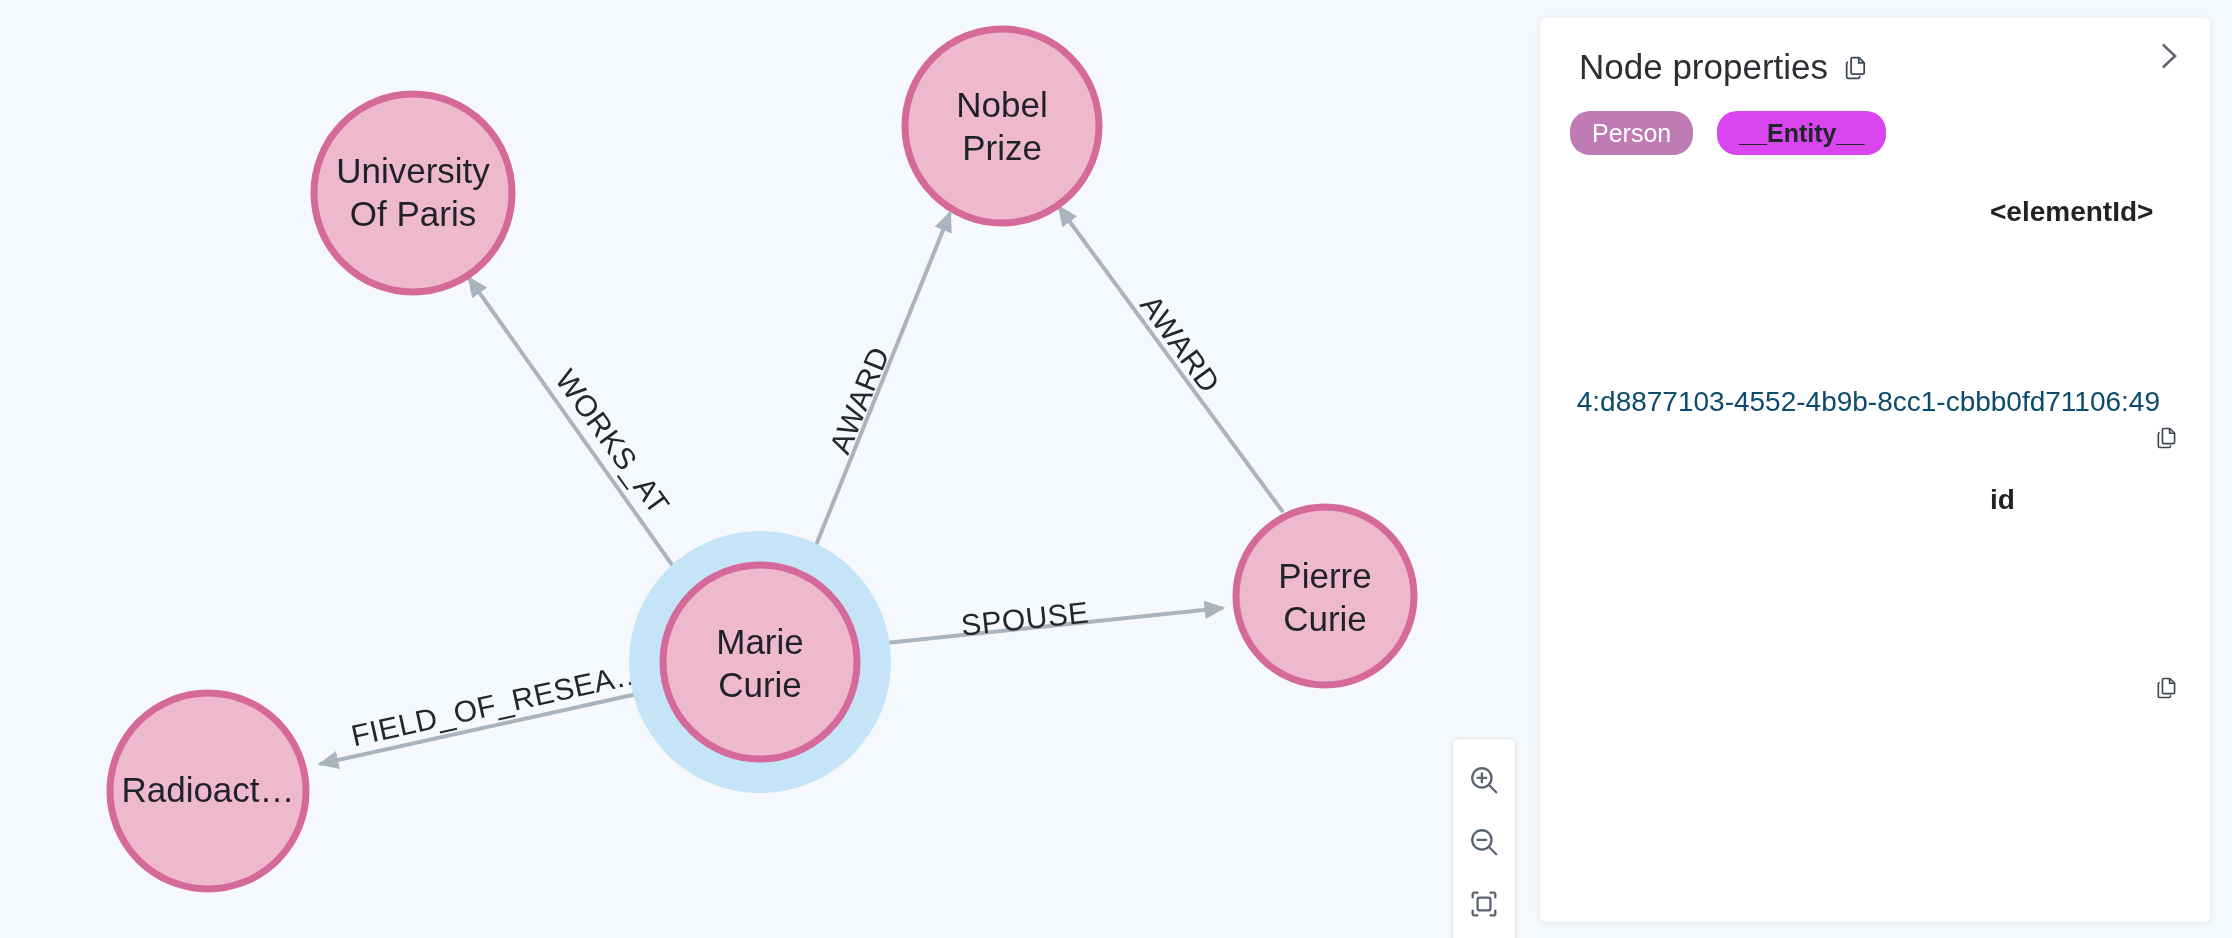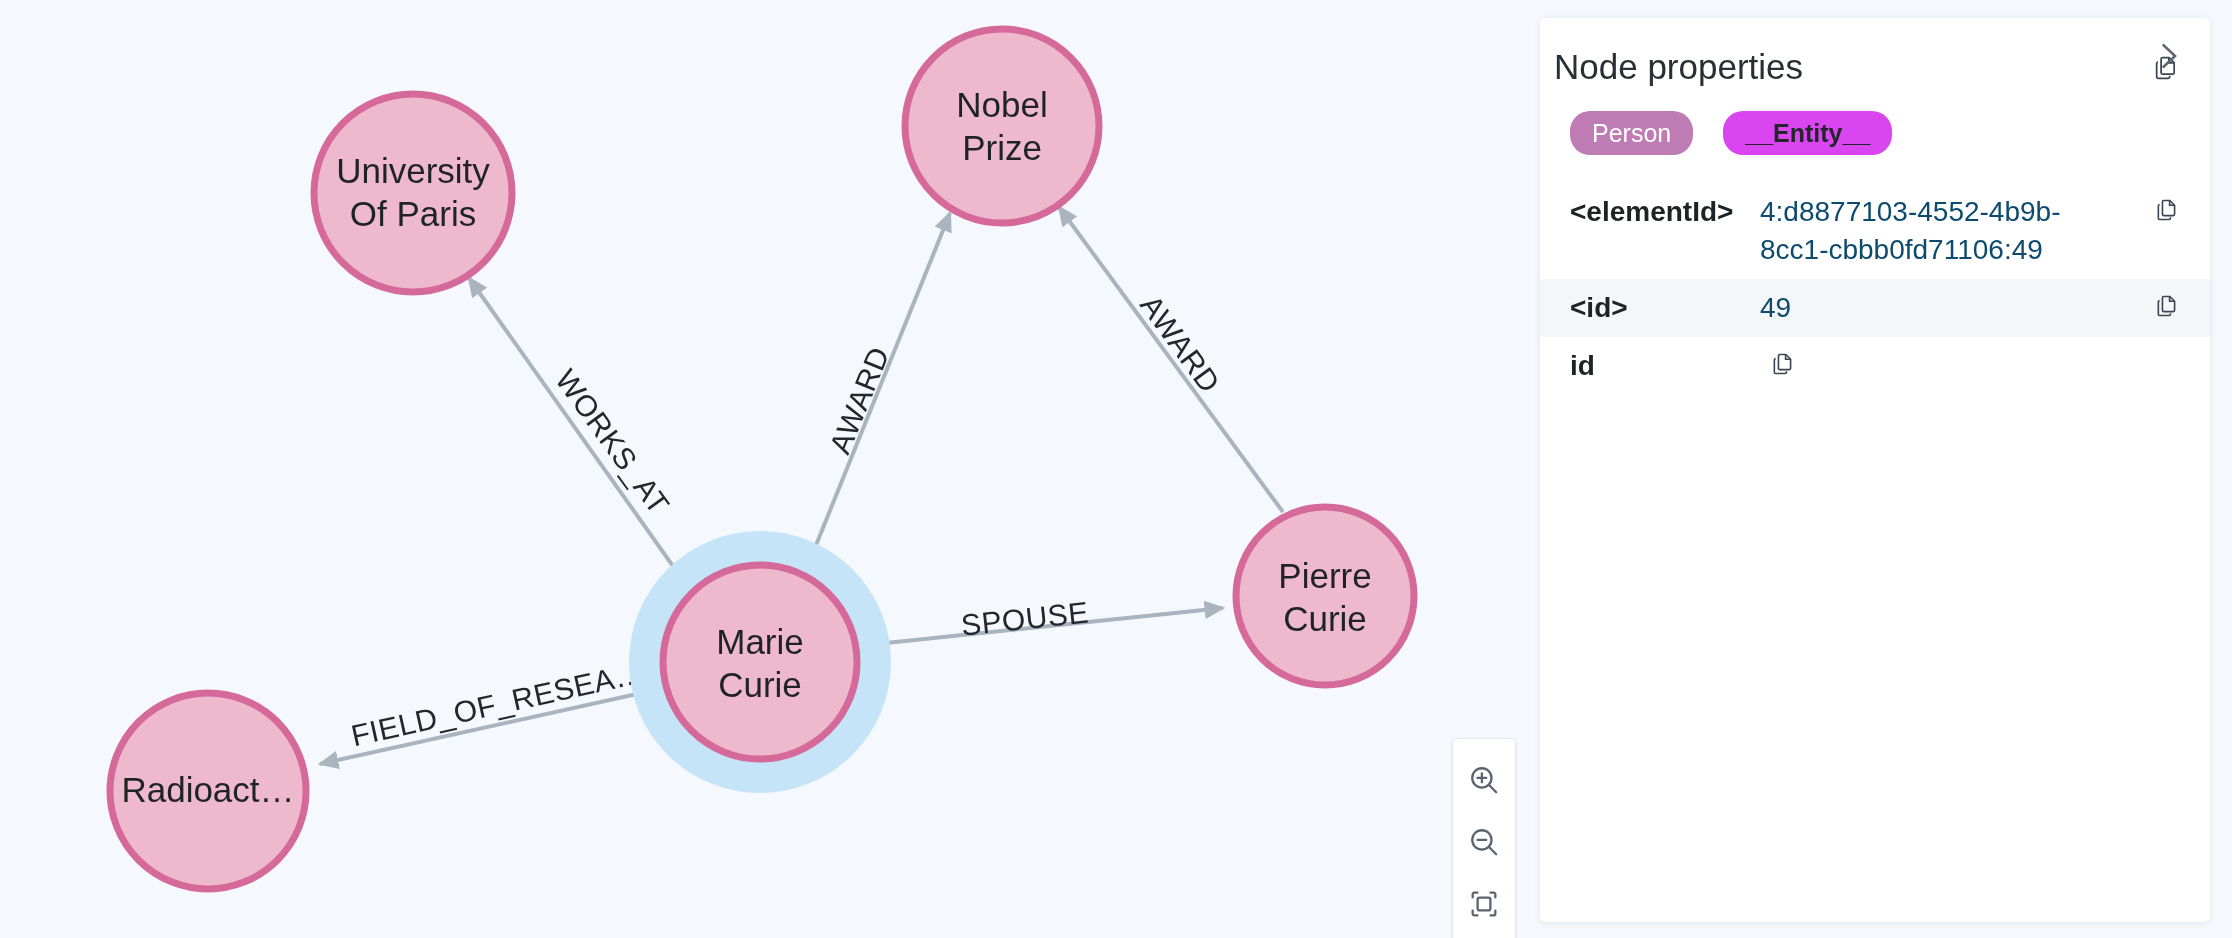--- a/index.html
+++ b/index.html
@@ -108,24 +108,23 @@
     height: 904px;
     background: #ffffff;
     border-radius: 6px;
     box-shadow: 0 1px 6px rgba(25, 50, 80, 0.10);
     box-sizing: border-box;
     overflow: hidden;
   }
 
   #panel-header {
     position: relative;
-    padding: 30px 30px 0 14px;
+    padding: 30px 30px 0 39px;
     display: flex;
     align-items: flex-start;
-    justify-content: space-between;
   }
   #panel-title {
     font-size: 35px;
     color: #2b2f33;
     font-weight: 400;
     line-height: 1.1;
     white-space: nowrap;
   }
   #panel-title-copy {
     margin-left: 14px;
@@ -141,21 +140,21 @@
     height: 56px;
     display: flex;
     align-items: center;
     justify-content: center;
     cursor: pointer;
   }
 
   #panel-labels {
     padding: 24px 30px 0 30px;
     display: flex;
-    gap: 30px;
+    gap: 24px;
     align-items: center;
     flex-wrap: wrap;
   }
   .label-chip {
     border-radius: 20px;
     padding: 8px 22px;
     font-size: 25px;
     line-height: 1.15;
     white-space: nowrap;
     cursor: pointer;
@@ -169,24 +168,25 @@
     color: #22262a;
     font-weight: bold;
   }
 
   #prop-table {
     margin-top: 28px;
     width: 100%;
   }
   .prop-row {
     display: flex;
-    align-items: flex-start;
+    align-items: flex-end;
     padding: 10px 30px 10px 30px;
     box-sizing: border-box;
     min-height: 50px;
+    flex-direction: column;
   }
   .prop-row.alt {
     background: #f5f6f7;
   }
   .prop-key {
     width: 190px;
     flex: 0 0 190px;
     font-size: 28px;
     font-weight: bold;
     color: #1f2326;
@@ -338,31 +338,20 @@
         <div class="prop-val">4:d8877103-4552-4b9b-8cc1-cbbb0fd71106:49</div>
         <div class="prop-copy">
           <svg width="26" height="26" viewBox="0 0 24 24" fill="none" stroke="#3c4652" stroke-width="1.5">
             <path d="M9 3.2 h5.6 L19 7.6 V16 a1.2 1.2 0 0 1 -1.2 1.2 H9 A1.2 1.2 0 0 1 7.8 16 V4.4 A1.2 1.2 0 0 1 9 3.2 z"></path>
             <path d="M14.4 3.2 V7.6 H19"></path>
             <path d="M5.2 7 A1.2 1.2 0 0 0 4 8.2 V19.6 A1.2 1.2 0 0 0 5.2 20.8 H14 A1.2 1.2 0 0 0 15.2 19.6 V18.6"></path>
           </svg>
         </div>
       </div>
 
-      <div class="prop-row alt">
-        <div class="prop-key">&lt;id&gt;</div>
-        <div class="prop-val">49</div>
-        <div class="prop-copy">
-          <svg width="26" height="26" viewBox="0 0 24 24" fill="none" stroke="#3c4652" stroke-width="1.5">
-            <path d="M9 3.2 h5.6 L19 7.6 V16 a1.2 1.2 0 0 1 -1.2 1.2 H9 A1.2 1.2 0 0 1 7.8 16 V4.4 A1.2 1.2 0 0 1 9 3.2 z"></path>
-            <path d="M14.4 3.2 V7.6 H19"></path>
-            <path d="M5.2 7 A1.2 1.2 0 0 0 4 8.2 V19.6 A1.2 1.2 0 0 0 5.2 20.8 H14 A1.2 1.2 0 0 0 15.2 19.6 V18.6"></path>
-          </svg>
-        </div>
-      </div>
 
       <div class="prop-row">
         <div class="prop-key">id</div>
         <div class="prop-copy">
           <svg width="26" height="26" viewBox="0 0 24 24" fill="none" stroke="#3c4652" stroke-width="1.5">
             <path d="M9 3.2 h5.6 L19 7.6 V16 a1.2 1.2 0 0 1 -1.2 1.2 H9 A1.2 1.2 0 0 1 7.8 16 V4.4 A1.2 1.2 0 0 1 9 3.2 z"></path>
             <path d="M14.4 3.2 V7.6 H19"></path>
             <path d="M5.2 7 A1.2 1.2 0 0 0 4 8.2 V19.6 A1.2 1.2 0 0 0 5.2 20.8 H14 A1.2 1.2 0 0 0 15.2 19.6 V18.6"></path>
           </svg>
         </div>

